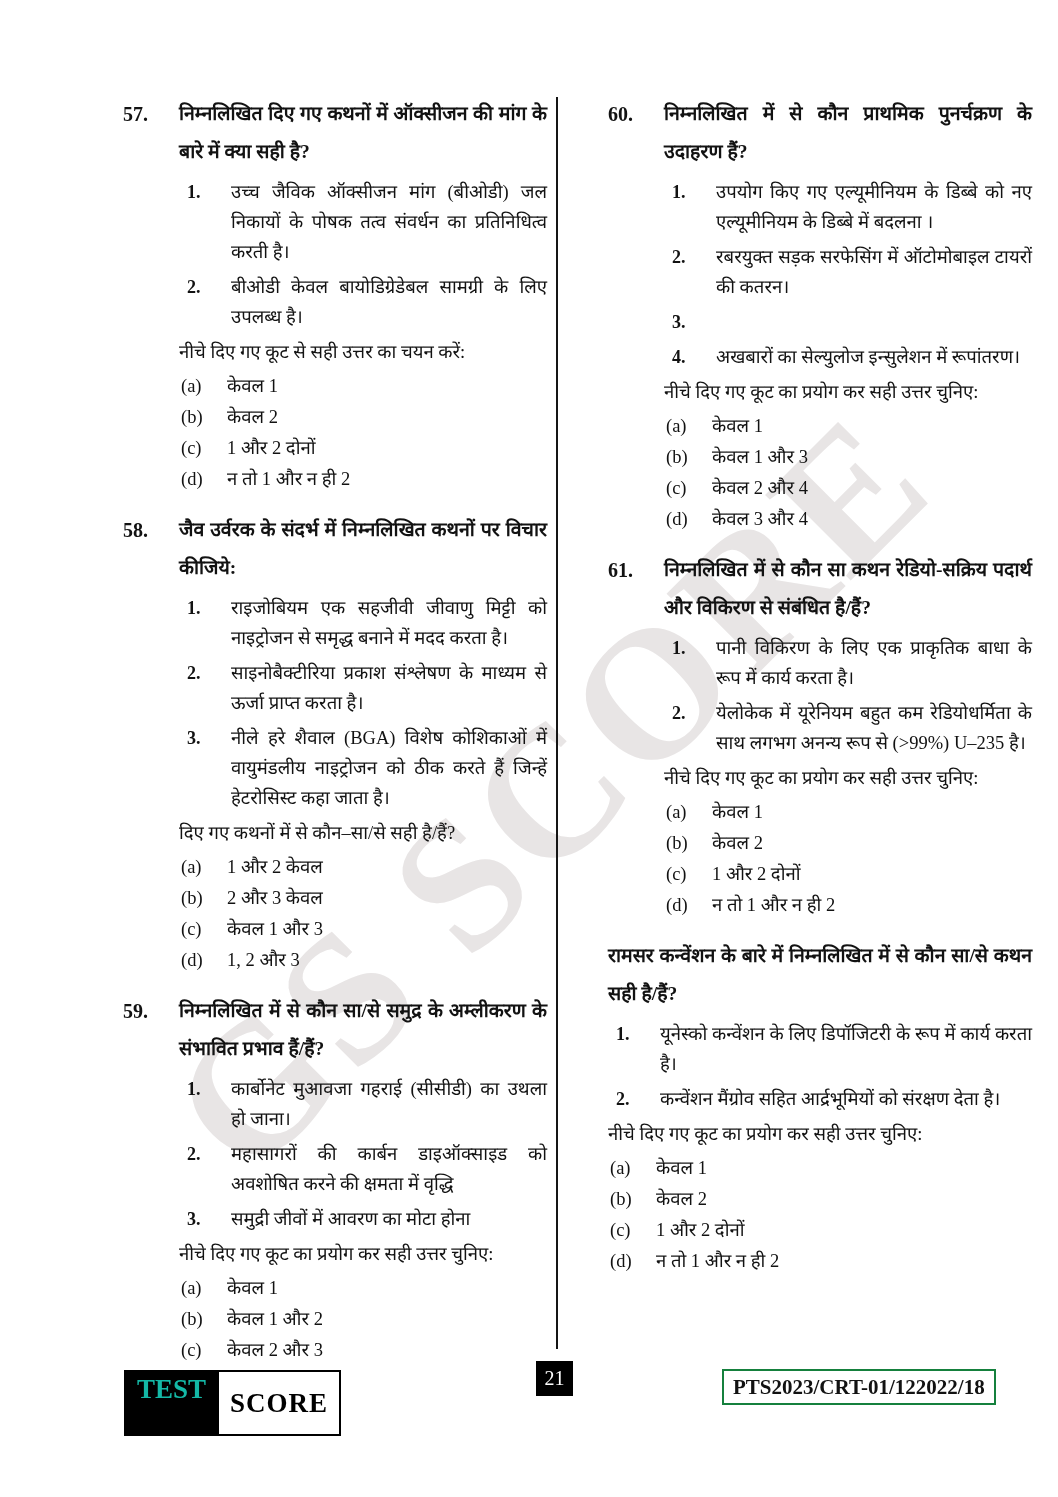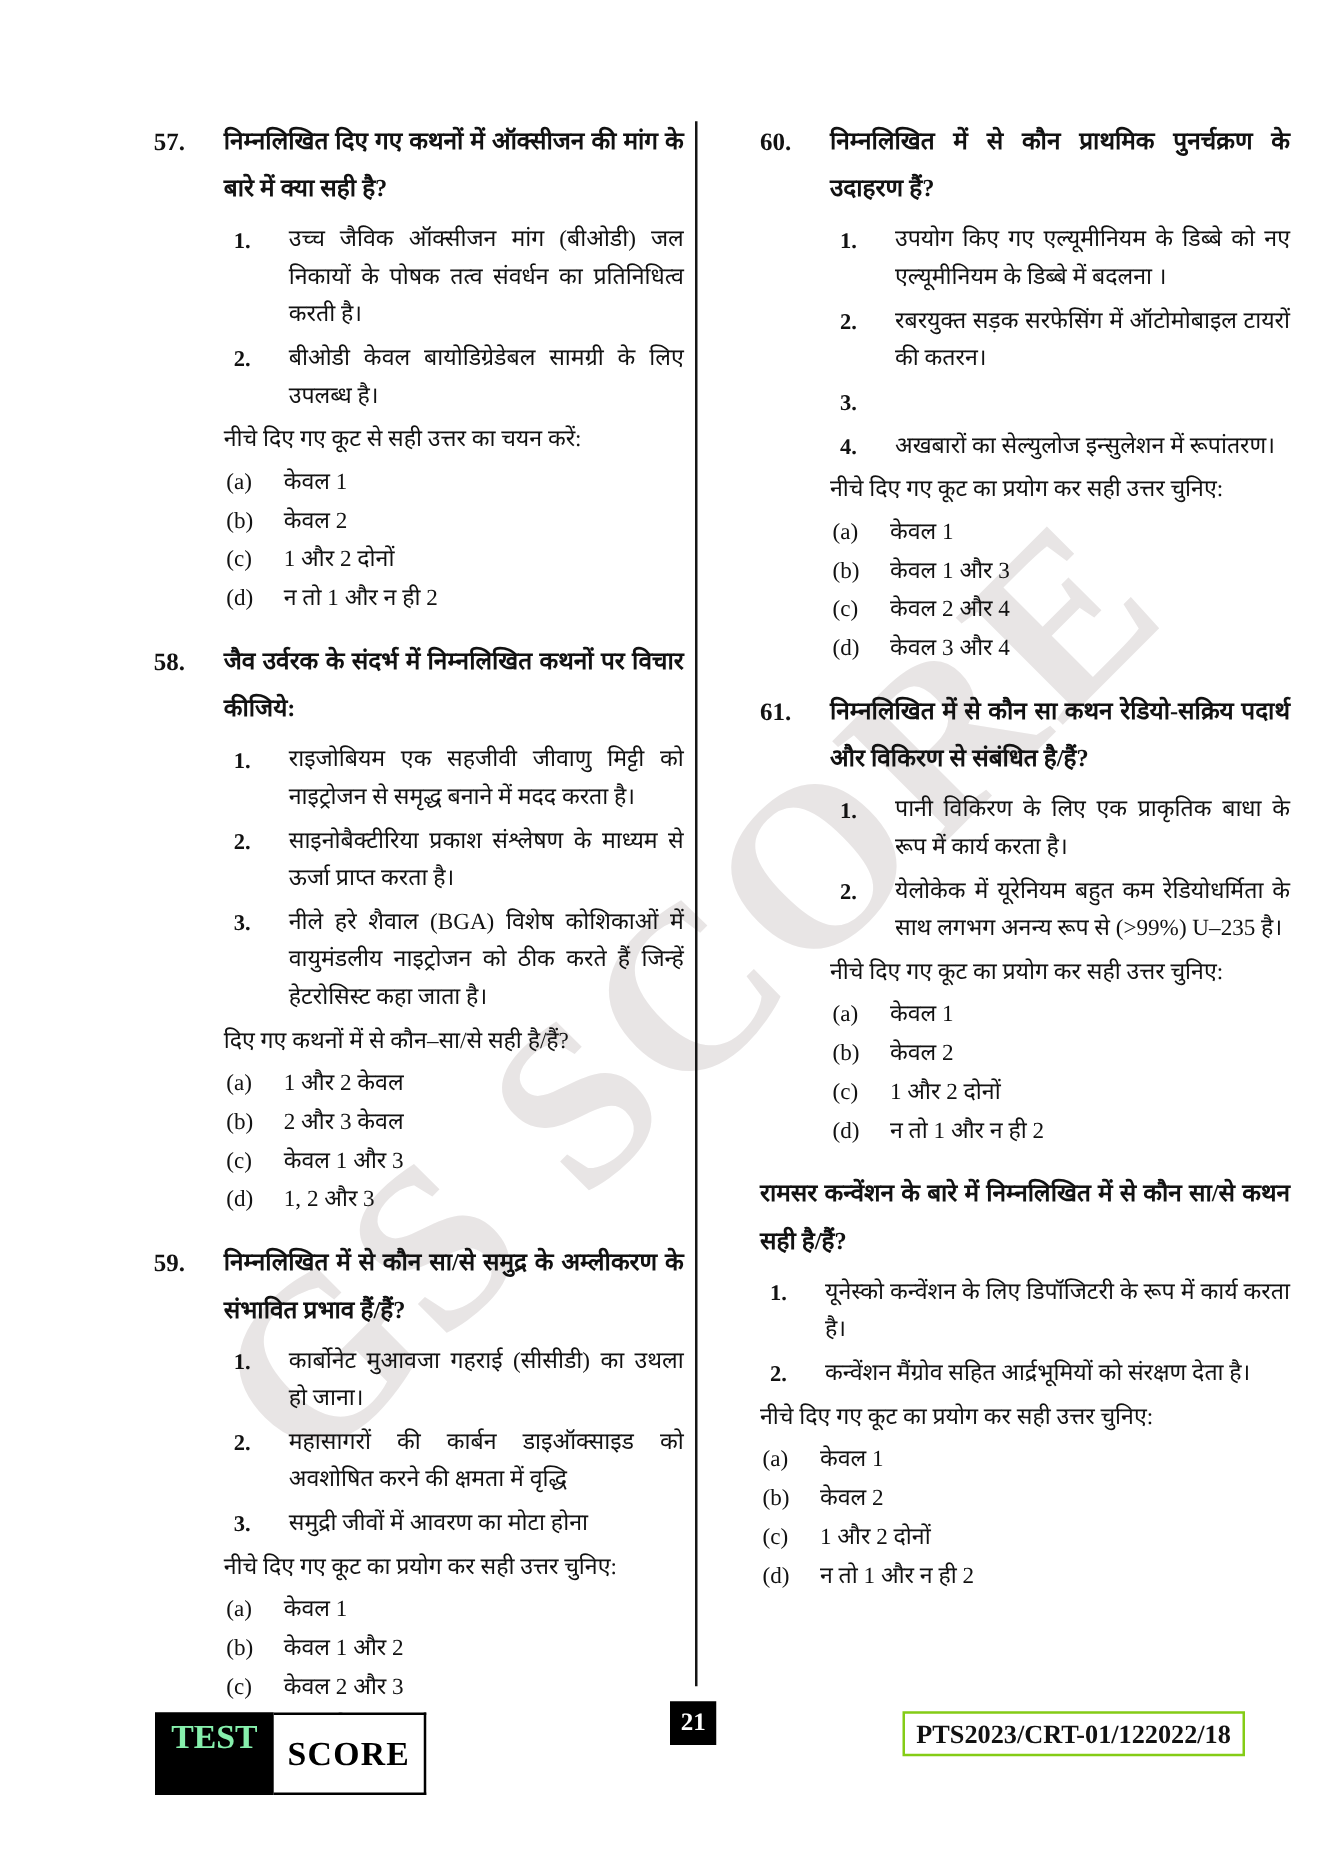--- a/index.html
+++ b/index.html
@@ -37,31 +37,31 @@
   .lead-in{font-size:18.5px;line-height:30px;margin:2px 0 4px 0;}
   .option{display:flex;}
   .o-label{width:46px;flex:none;font-size:18.5px;line-height:31px;padding-left:2px;}
   .o-text{flex:1;font-size:18.5px;line-height:31px;}
 
   .brand{
     position:absolute;left:124px;top:1370px;z-index:2;
     display:flex;align-items:stretch;
     font-weight:700;font-size:27px;line-height:30px;
   }
-  .brand-test{background:#000;color:#86efac;padding:2px 11px;border:2px solid #000;}
+  .brand-test{background:#000;color:#14b8a6;padding:2px 11px;border:2px solid #000;}
   .brand-score{background:#fff;color:#000;padding:16px 11px;border:2px solid #000;border-left:none;letter-spacing:1px;}
   .page-badge{
     position:absolute;left:536px;top:1361px;z-index:2;
     width:37px;height:35px;background:#000;color:#fff;
-    font-size:20px;font-weight:700;
+    font-size:20px;font-weight:400;
     display:flex;align-items:center;justify-content:center;
   }
   .code-box{
     position:absolute;left:722px;top:1369px;z-index:2;
-    border:2px solid #84cc16;padding:2px 9px;
+    border:2px solid #15803d;padding:2px 9px;
     font-weight:700;font-size:21px;line-height:28px;
     white-space:nowrap;
   }
 </style>
 </head>
 <body>
 
 <div class="page">
 
   <div class="watermark">GS SCORE</div>

